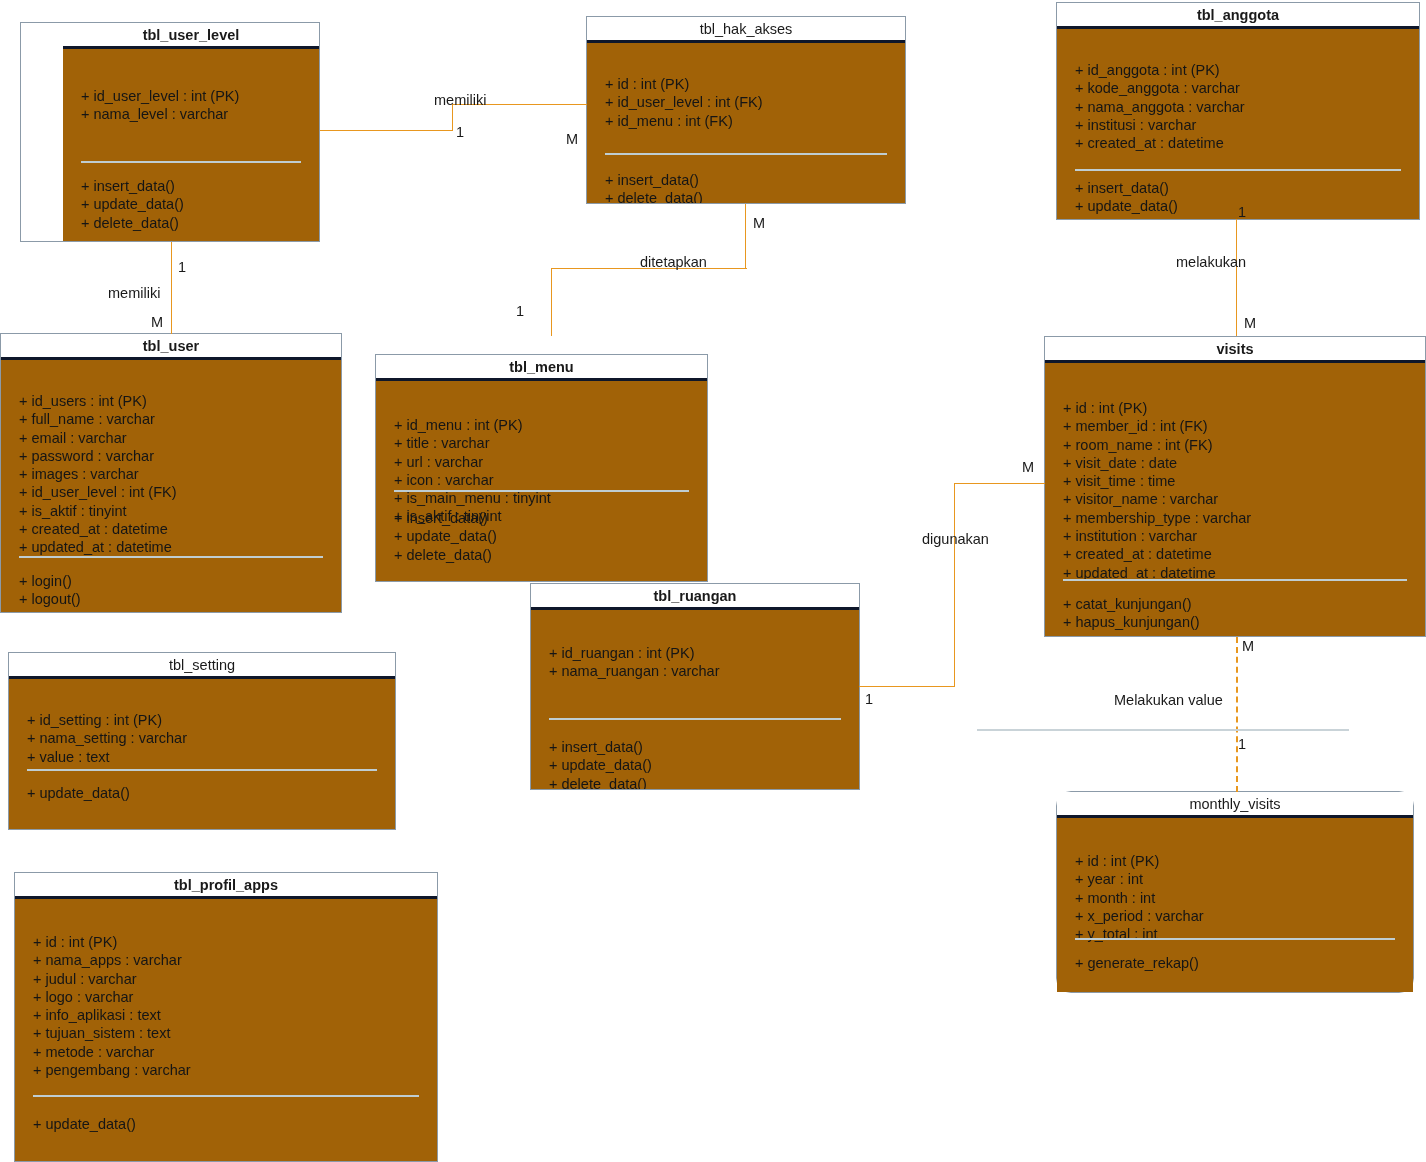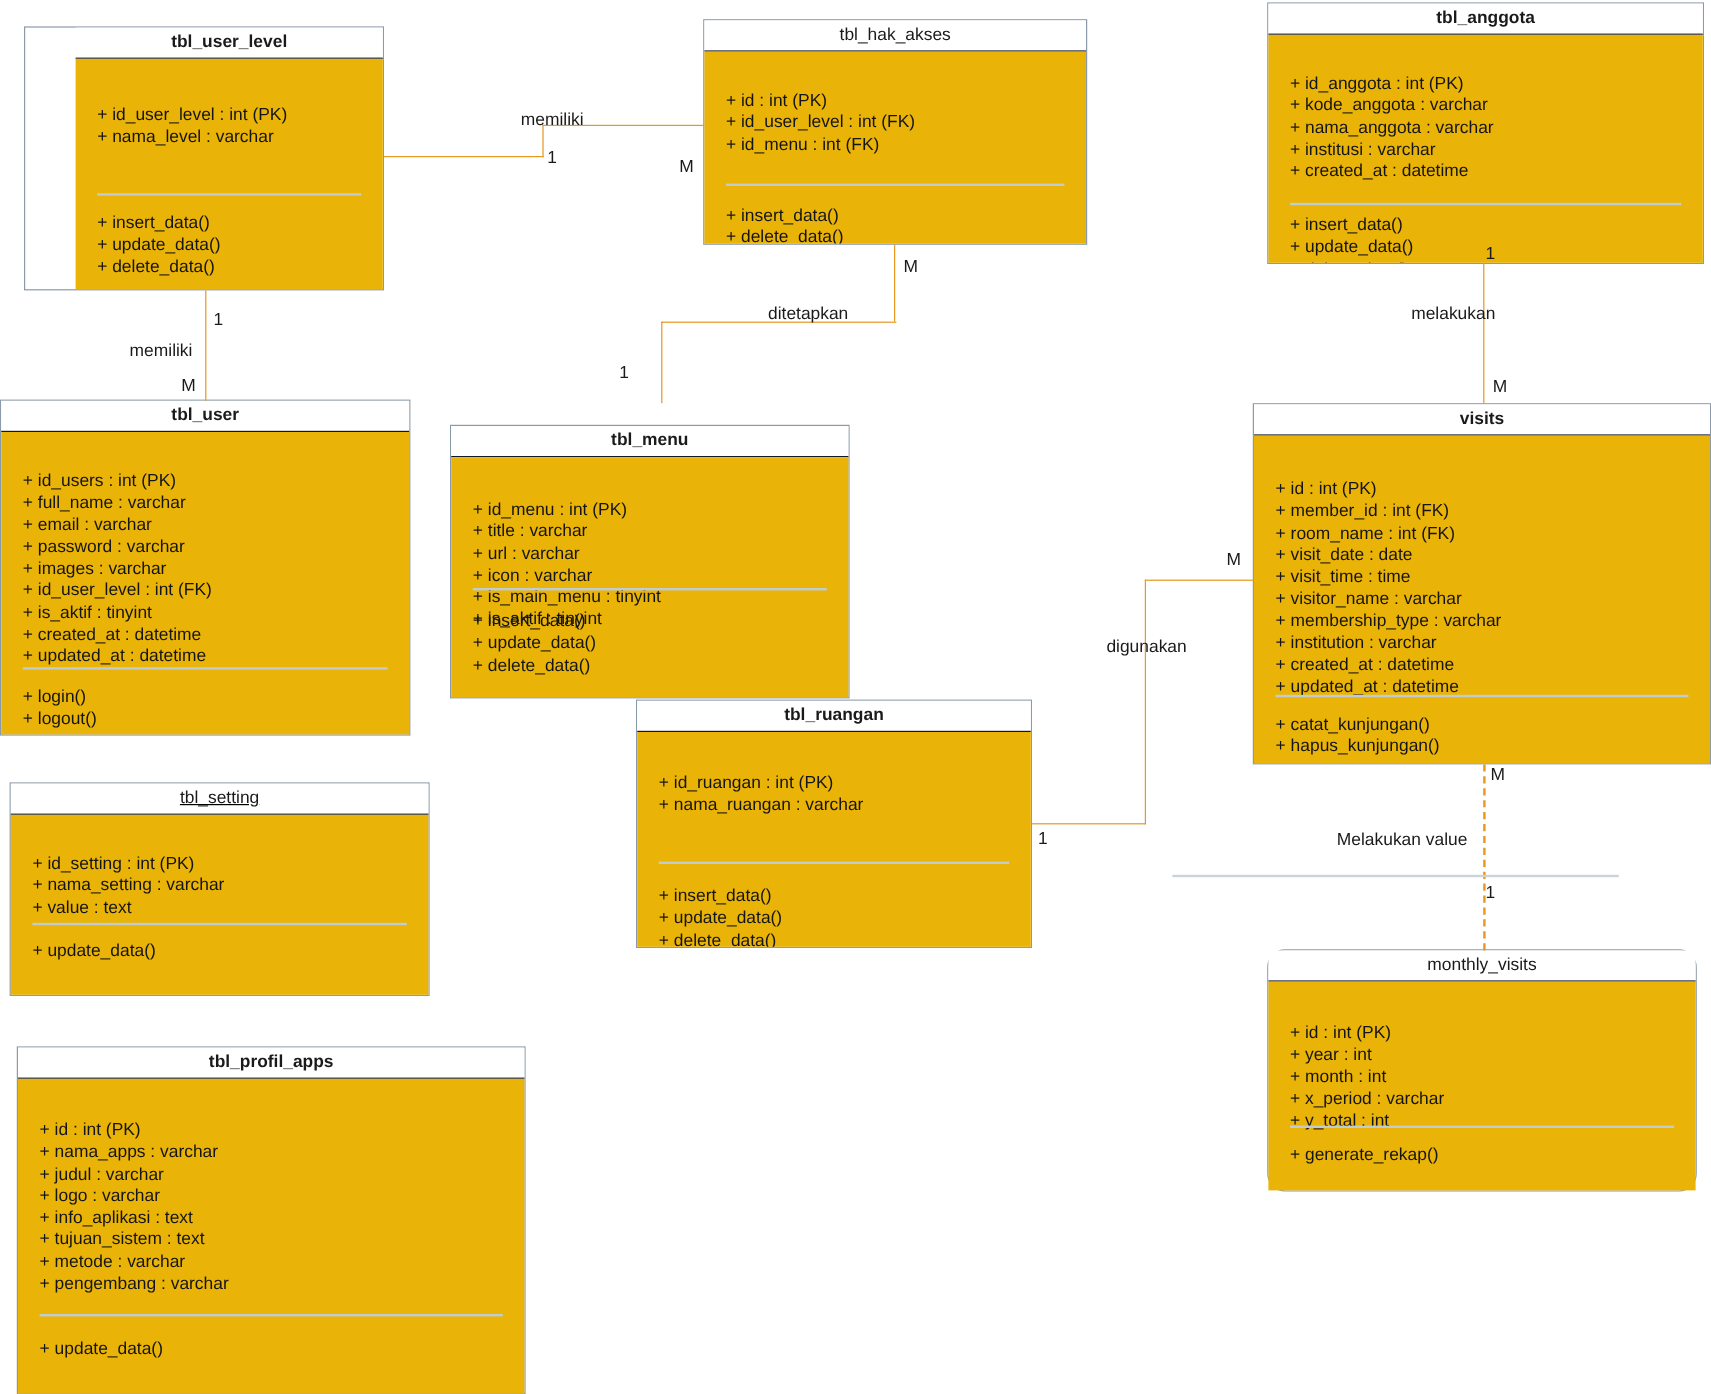--- a/index.html
+++ b/index.html
@@ -26,29 +26,29 @@
     background: #ffffff;
   }
   .uml-title {
     box-sizing: border-box;
     height: 26px;
     line-height: 25px;
     text-align: center;
     font-size: 14.5px;
     color: #1a1a1a;
     background: #ffffff;
-    border-bottom: 1px solid #0f172a;
+    border-bottom: 3px solid #0f172a;
     white-space: nowrap;
     overflow: hidden;
   }
   .uml-title.bold { font-weight: bold; }
   .uml-body {
     position: relative;
     box-sizing: border-box;
-    background: #eab308;
+    background: #a16207;
     width: 100%;
     height: calc(100% - 26px);
     overflow: hidden;
   }
   .uml-attrs, .uml-ops {
     position: absolute;
     left: 18px;
     right: 8px;
   }
   .uml-line {
@@ -207,21 +207,21 @@
             <div class="uml-line">+ created_at : datetime</div>
             <div class="uml-line">+ updated_at : datetime</div>
           </div>
           <div class="uml-sep" style="top: 216px;"></div>
           <div class="uml-ops" style="top: 232px;">
             <div class="uml-line">+ catat_kunjungan()</div>
             <div class="uml-line">+ hapus_kunjungan()</div>
           </div>
         </div>
       </div>
-      <div class="uml-class" style="left: 8px; top: 652px; width: 350px; height: 178px; text-decoration: underline;">
+      <div class="uml-class" style="left: 8px; top: 652px; width: 388px; height: 178px;">
         <div class="uml-title">tbl_setting</div>
         <div class="uml-body">
           <div class="uml-attrs" style="top: 32px;">
             <div class="uml-line">+ id_setting : int (PK)</div>
             <div class="uml-line">+ nama_setting : varchar</div>
             <div class="uml-line">+ value : text</div>
           </div>
           <div class="uml-sep" style="top: 90px;"></div>
           <div class="uml-ops" style="top: 105px;">
             <div class="uml-line">+ update_data()</div>

